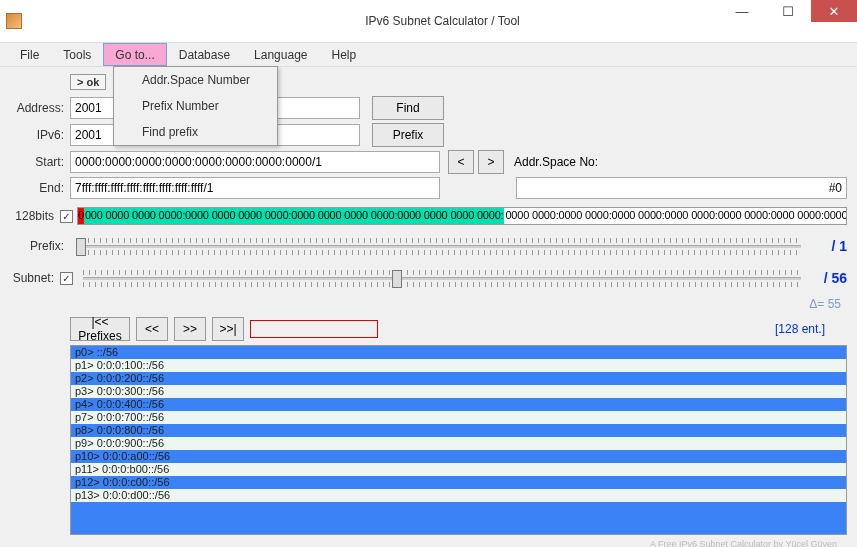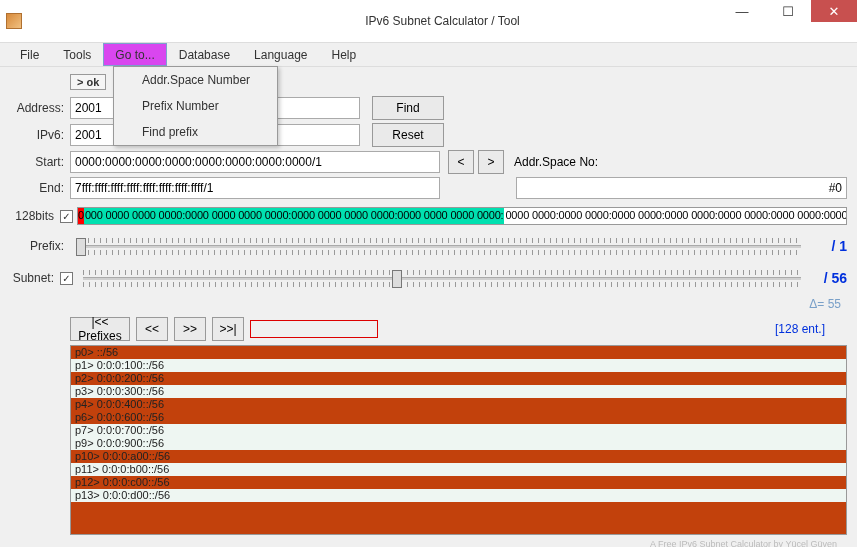--- a/index.html
+++ b/index.html
@@ -7,21 +7,21 @@
 
 .titlebar { height: 43px; background: #fff; border-bottom: 1px solid #ddd; display: flex; align-items: center; position: relative; }
 .titlebar-icon { width: 16px; height: 16px; margin: 0 6px; background: linear-gradient(135deg,#d88a3a,#f0c080); border: 1px solid #b07030; }
 .titlebar-title { flex: 1; text-align: center; font-size: 12px; color: #333; }
 .win-btns { display: flex; height: 22px; position: absolute; right: 0; top: 0; }
 .win-btn { width: 46px; height: 22px; display: flex; align-items: center; justify-content: center; color: #333; font-size: 13px; }
 .win-btn.close { background: #c8504f; color: #fff; width: 46px; }
 
 .menubar { height: 24px; background: #f0f0f0; display: flex; align-items: stretch; padding: 0 8px; border-bottom: 1px solid #ddd; position: relative; }
 .menu-item { padding: 0 12px; display: flex; align-items: center; font-size: 12px; color: #333; }
-.menu-item.active { background: #d946ef; border: 1px solid #7da2ce; padding: 0 11px; }
+.menu-item.active { background: #f9a8d4; border: 1px solid #7da2ce; padding: 0 11px; }
 
 .dropdown { position: absolute; top: 23px; left: 113px; width: 165px; background: #f0f0f0; border: 1px solid #999; box-shadow: 2px 2px 4px rgba(0,0,0,0.2); z-index: 100; }
 .dropdown-item { padding: 6px 12px 6px 28px; font-size: 12px; color: #333; }
 
 .content { background: #f0f0f0; padding: 4px 10px 0 10px; }
 
 .row { display: flex; align-items: center; margin-bottom: 3px; min-height: 22px; }
 .label { text-align: right; padding-right: 6px; color: #333; font-size: 12px; }
 .label.w60 { width: 60px; }
 .label.w50 { width: 50px; }
@@ -46,21 +46,21 @@
 .slider-thumb { position: absolute; top: 5px; width: 10px; height: 18px; background: #ddd; border: 1px solid #777; }
 .slider-val { width: 40px; text-align: right; color: #0030dd; font-weight: bold; font-size: 14px; }
 .delta-lbl { text-align: right; color: #7aa0c8; font-size: 12px; padding-right: 6px; }
 
 .checkbox { width: 13px; height: 13px; border: 1px solid #777; background: #fff; display: inline-flex; align-items: center; justify-content: center; font-size: 10px; color: #333; margin-right: 4px; }
 
 .navrow { display: flex; align-items: center; gap: 6px; margin: 6px 0 4px 60px; }
 .redbox { width: 128px; height: 18px; border: 1px solid #d00; }
 .ent-lbl { margin-left: auto; color: #0030dd; font-size: 12px; padding-right: 22px; }
 
-.listbox { margin-left: 60px; height: 190px; border: 1px solid #999; background: #c2410c; overflow-y: scroll; position: relative; }
+.listbox { margin-left: 60px; height: 190px; border: 1px solid #999; background: #3b82f6; overflow-y: scroll; position: relative; }
 .list-item { padding: 0 4px; height: 13px; line-height: 13px; font-size: 11px; color: #222; }
 .list-item.alt { background: #eef6f2; }
 .list-item.sel { background: #0a7cff; color: #fff; }
 
 .credit { text-align: right; font-size: 9px; color: #bbb; padding: 4px 10px 2px 0; }
 
 .statusbar { height: 22px; border-top: 1px solid #ccc; background: #f0f0f0; display: flex; align-items: center; padding: 0 10px; gap: 16px; color: #0030dd; font-size: 12px; }
 .statusbar .right { margin-left: auto; }
 </style>
 </head>
@@ -101,21 +101,21 @@
     <span class="label w60">Address:</span>
     <input class="input" style="width: 290px;" value="2001">
     <span style="width:12px"></span>
     <button class="btn std">Find</button>
   </div>
 
   <div class="row">
     <span class="label w60">IPv6:</span>
     <input class="input" style="width: 290px;" value="2001">
     <span style="width:12px"></span>
-    <button class="btn std">Reset</button>
+    <button class="btn std">Prefix</button>
   </div>
 
   <div class="row">
     <span class="label w60">Start:</span>
     <input class="input" style="width: 370px;" value="0000:0000:0000:0000:0000:0000:0000:0000/1">
     <span style="width:8px"></span>
     <button class="btn sm">&lt;</button>
     <span style="width:4px"></span>
     <button class="btn sm">&gt;</button>
     <span style="width:10px"></span>
@@ -172,22 +172,22 @@
     <div class="redbox"></div>
     <span class="ent-lbl">[128 ent.]</span>
   </div>
 
   <div class="listbox" id="prefix-list">
       <div class="list-item">p0&gt; ::/56</div>
       <div class="list-item alt">p1&gt; 0:0:0:100::/56</div>
       <div class="list-item">p2&gt; 0:0:0:200::/56</div>
       <div class="list-item alt">p3&gt; 0:0:0:300::/56</div>
       <div class="list-item">p4&gt; 0:0:0:400::/56</div>
-      <div class="list-item">p6&gt; 0:0:0:600::/56</div>
       <div class="list-item alt">p7&gt; 0:0:0:700::/56</div>
+      <div class="list-item">p8&gt; 0:0:0:800::/56</div>
       <div class="list-item alt">p9&gt; 0:0:0:900::/56</div>
       <div class="list-item">p10&gt; 0:0:0:a00::/56</div>
       <div class="list-item alt">p11&gt; 0:0:0:b00::/56</div>
       <div class="list-item">p12&gt; 0:0:0:c00::/56</div>
       <div class="list-item alt">p13&gt; 0:0:0:d00::/56</div>
     </div>
 
   <div class="credit">A Free IPv6 Subnet Calculator by Yücel Güven</div>
 </div>
 

